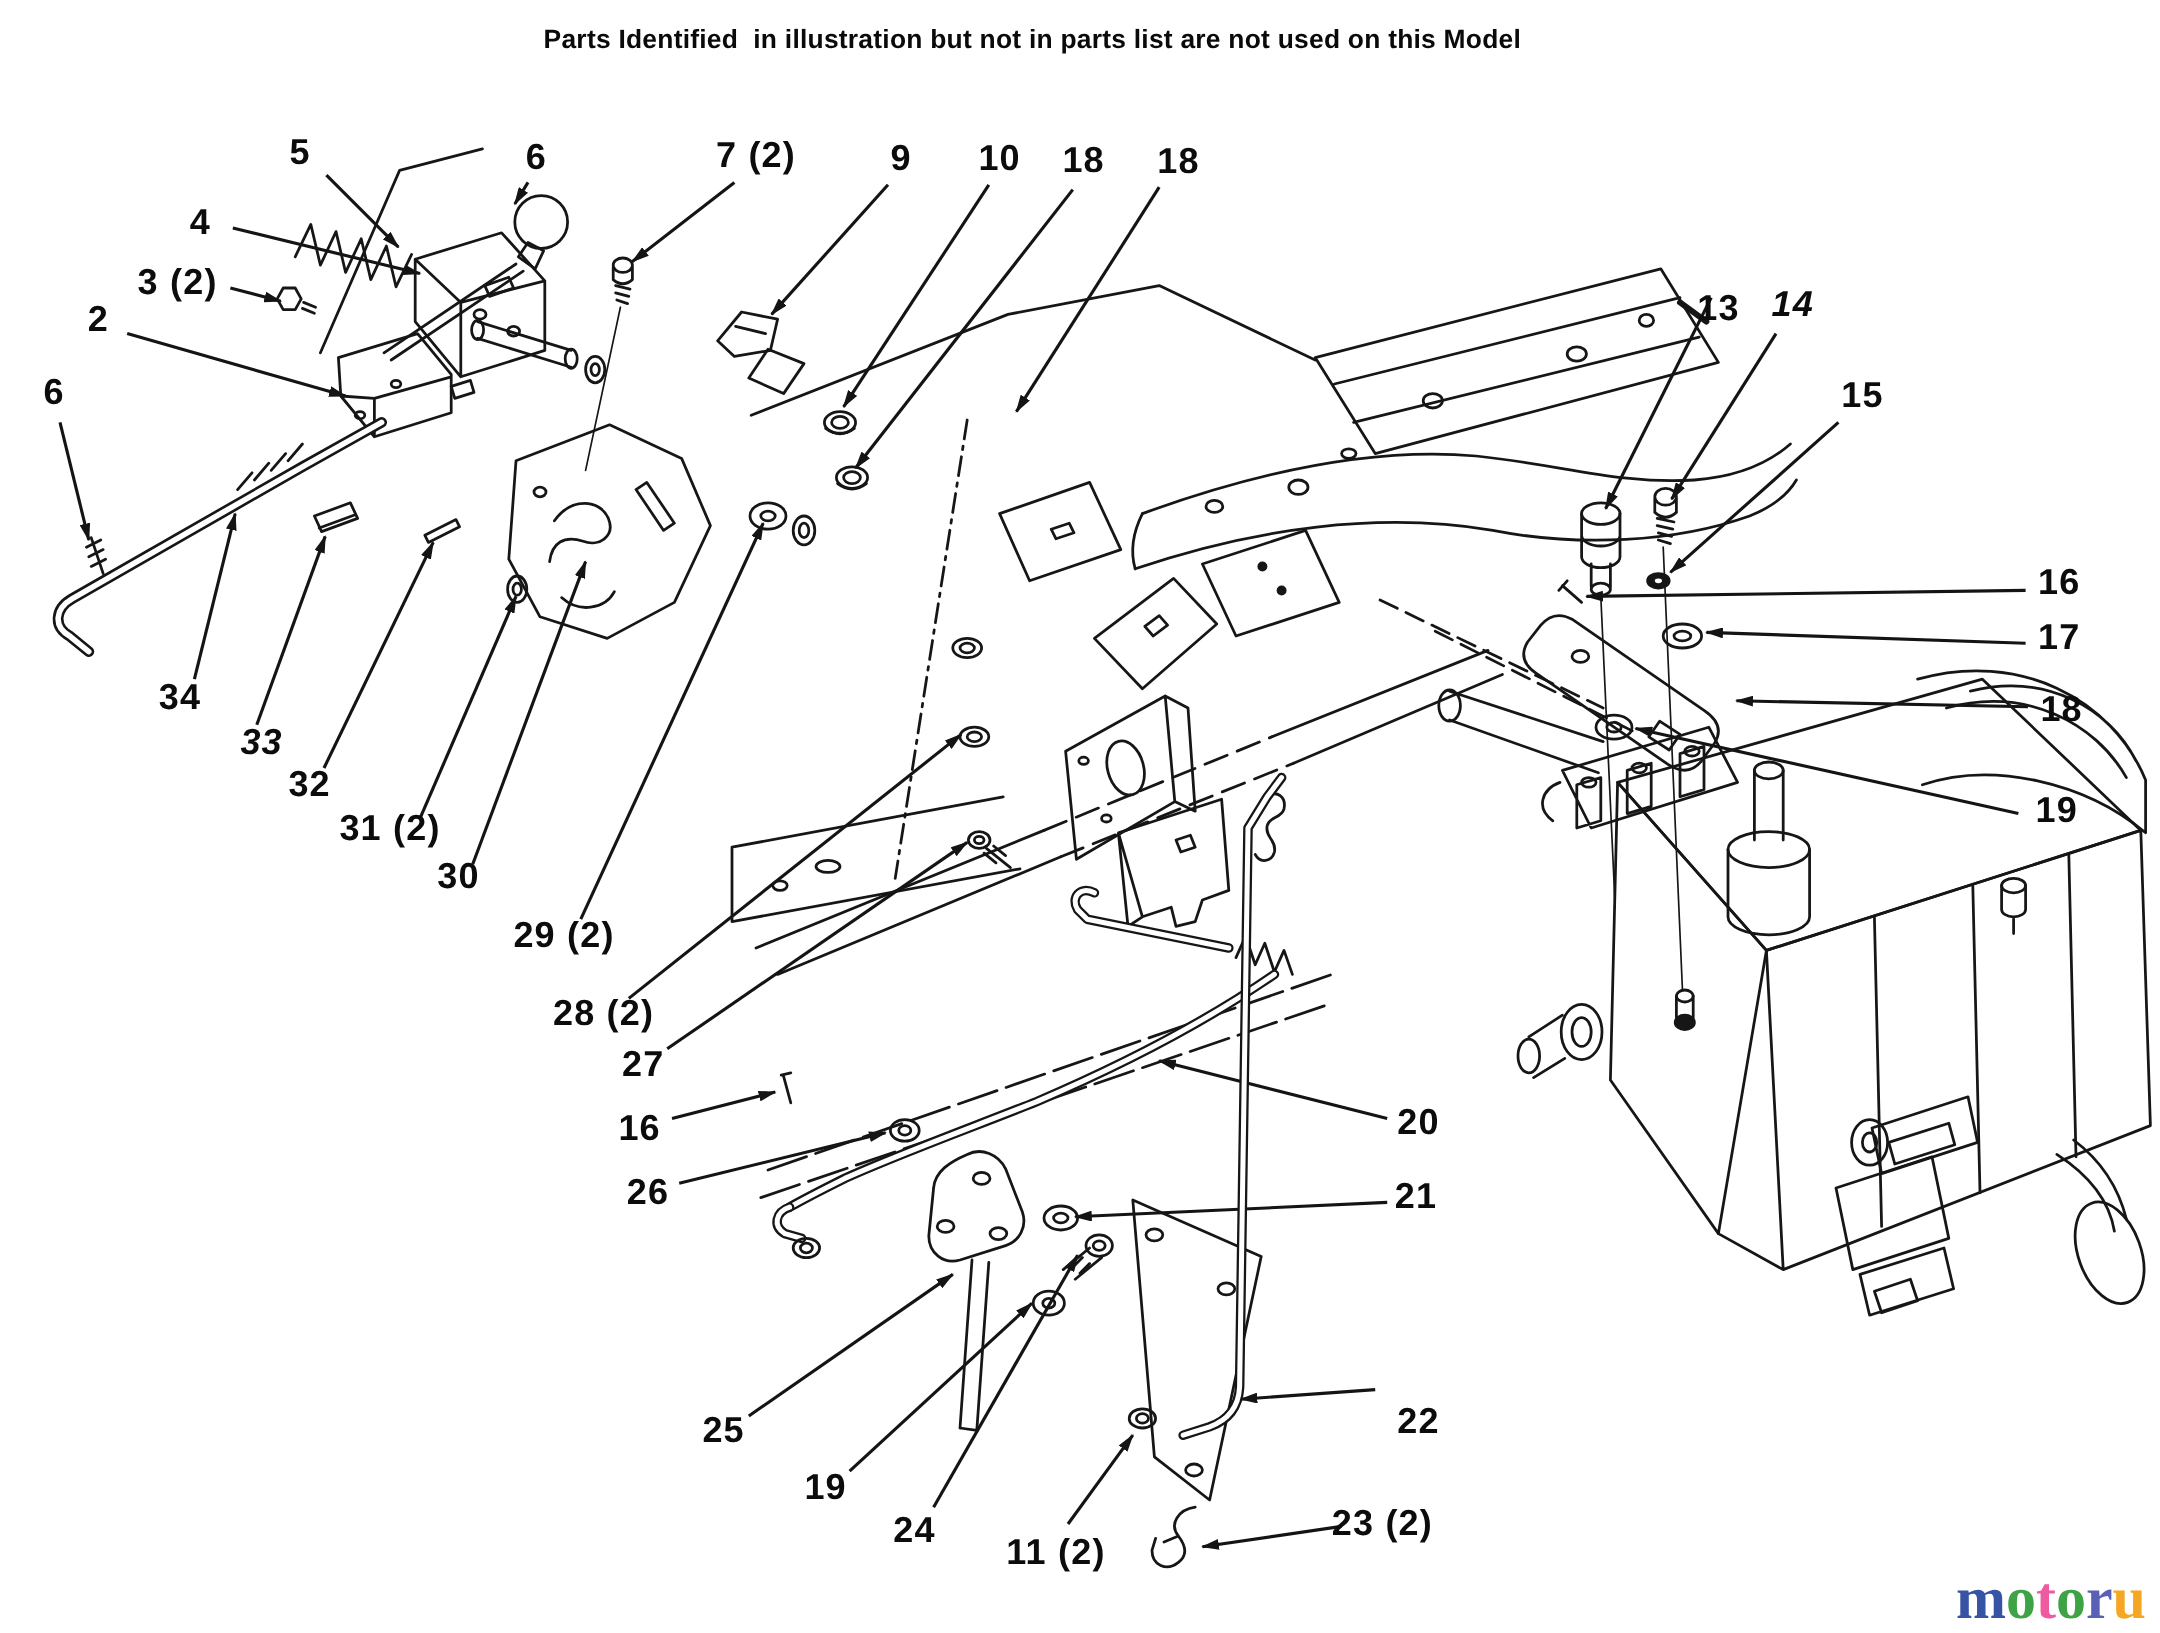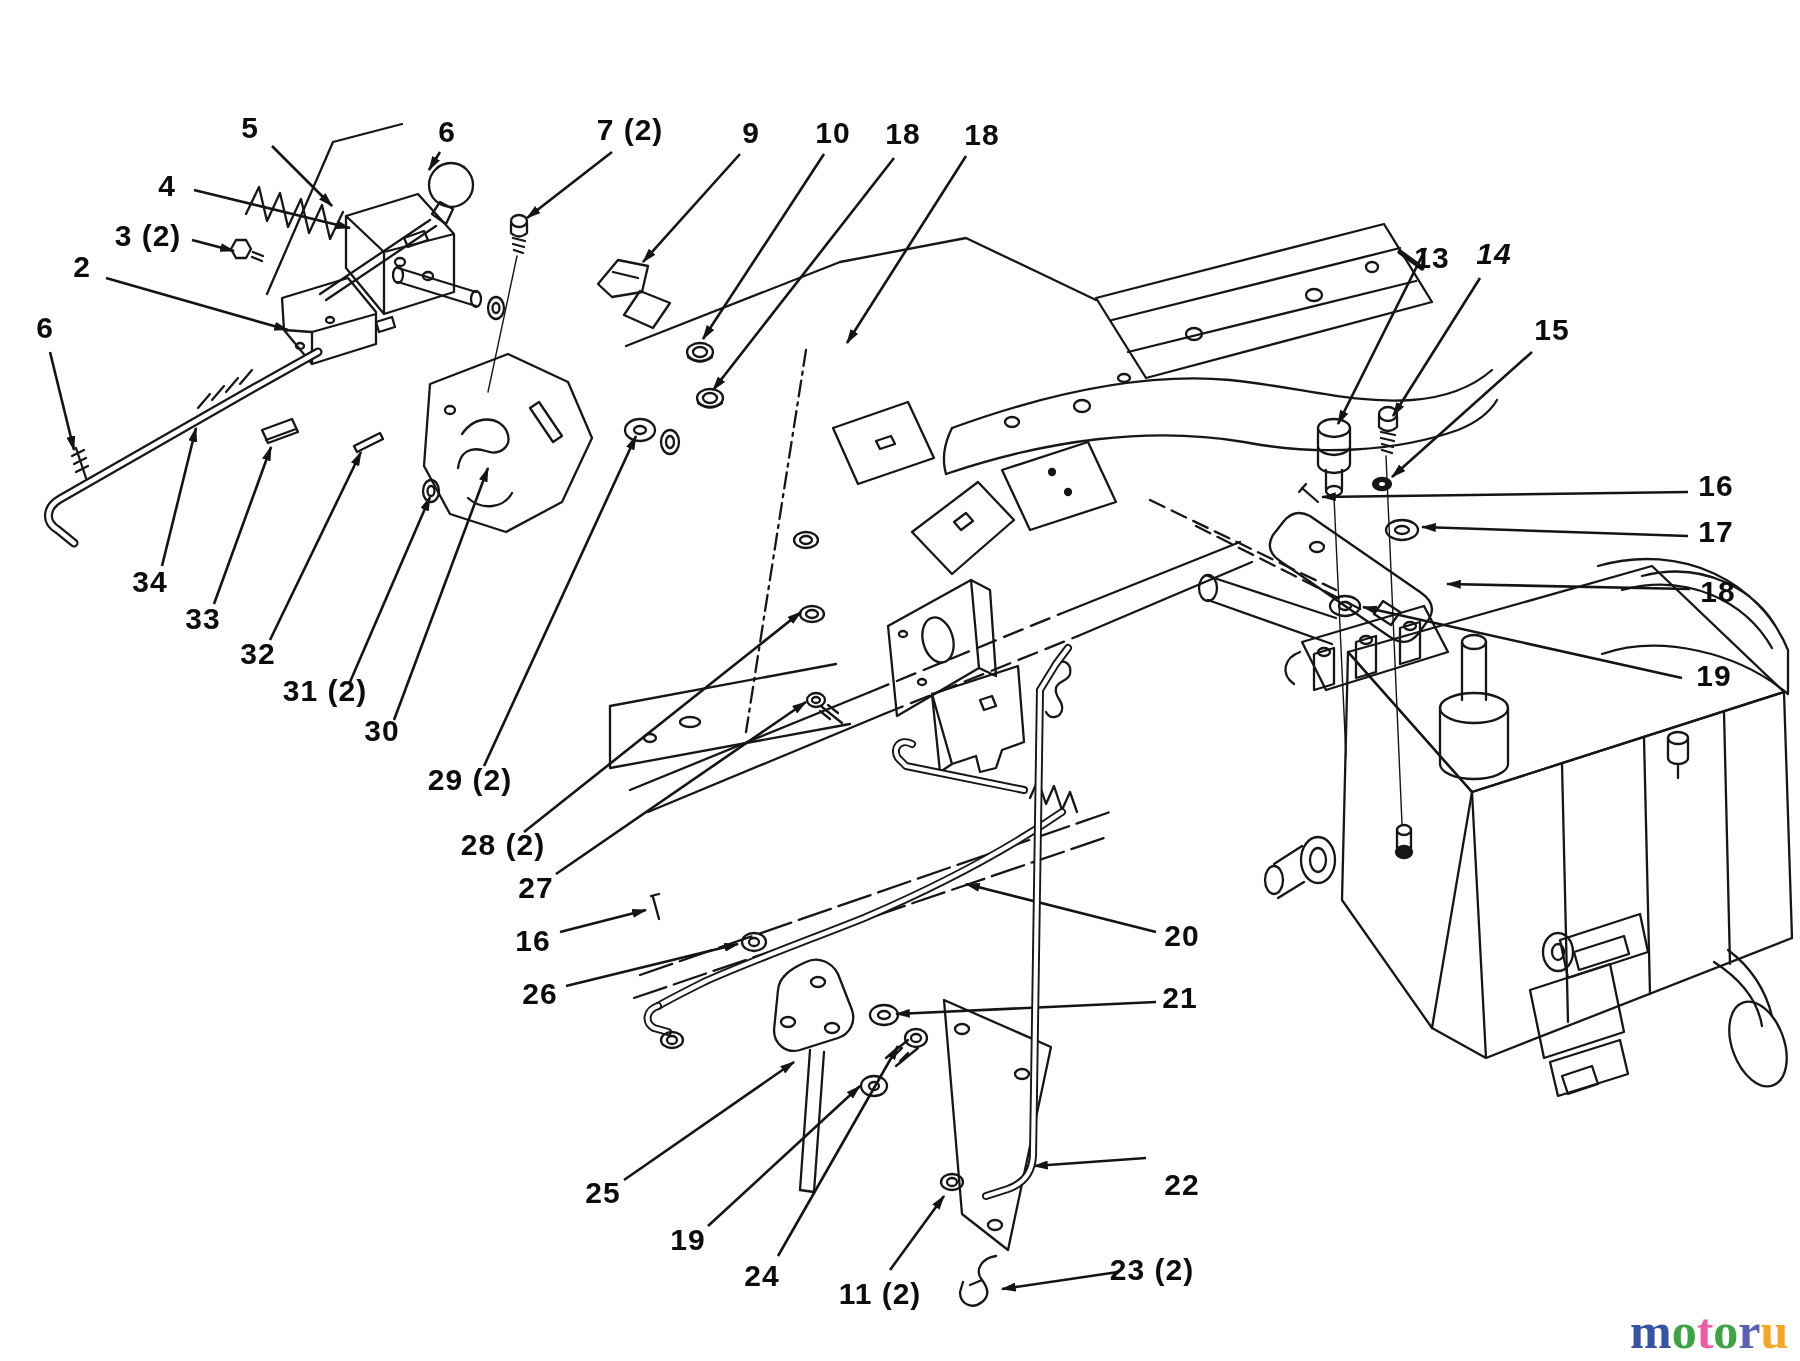--- a/index.html
+++ b/index.html
@@ -12,20 +12,21 @@
   svg{position:absolute;left:0;top:0;}
   .wm{position:absolute;left:1630px;top:1306px;font-family:"Liberation Serif", serif;
       font-weight:700;font-size:50px;line-height:1;}
   .wm .word span{display:inline-block;}
 </style>
 </head>
 <body>
 
 <div class="stage">
 
+  <div class="title">Parts Identified  in illustration but not in parts list are not used on this Model</div>
 
   <svg width="1800" height="1361" viewBox="0 0 1800 1361">
     <defs>
       <marker id="arr" viewBox="0 0 10 6" refX="9.2" refY="3" markerWidth="15" markerHeight="9" orient="auto" markerUnits="userSpaceOnUse">
         <path d="M0,0 L10,3 L0,6 Z" fill="#141414"></path>
       </marker>
     </defs>
 
     <g stroke="#141414" stroke-width="2.6" fill="none">
       <line x1="272" y1="146" x2="332" y2="206" marker-end="url(#arr)"></line>
@@ -278,21 +279,21 @@
       <div class="plabel" style="left: 903px; top: 134px;">18</div>
       <div class="plabel" style="left: 982px; top: 135px;">18</div>
       <div class="plabel" style="left: 1432px; top: 224px; margin-top: 34px;">13</div>
       <div class="plabel" style="left: 1494px; top: 254px; font-style: italic;">14</div>
       <div class="plabel" style="left: 1552px; top: 330px;">15</div>
       <div class="plabel" style="left: 1716px; top: 486px;">16</div>
       <div class="plabel" style="left: 1716px; top: 532px;">17</div>
       <div class="plabel" style="left: 1718px; top: 592px;">18</div>
       <div class="plabel" style="left: 1714px; top: 676px;">19</div>
       <div class="plabel" style="left: 150px; top: 582px;">34</div>
-      <div class="plabel" style="left: 203px; top: 619px;">33</div>
+      <div class="plabel" style="left: 218px; top: 619px; font-style: italic;">33</div>
       <div class="plabel" style="left: 258px; top: 654px;">32</div>
       <div class="plabel" style="left: 325px; top: 691px;">31 (2)</div>
       <div class="plabel" style="left: 382px; top: 731px;">30</div>
       <div class="plabel" style="left: 470px; top: 780px;">29 (2)</div>
       <div class="plabel" style="left: 503px; top: 845px;">28 (2)</div>
       <div class="plabel" style="left: 536px; top: 888px;">27</div>
       <div class="plabel" style="left: 533px; top: 941px;">16</div>
       <div class="plabel" style="left: 540px; top: 994px;">26</div>
       <div class="plabel" style="left: 603px; top: 1193px;">25</div>
       <div class="plabel" style="left: 688px; top: 1240px;">19</div>

